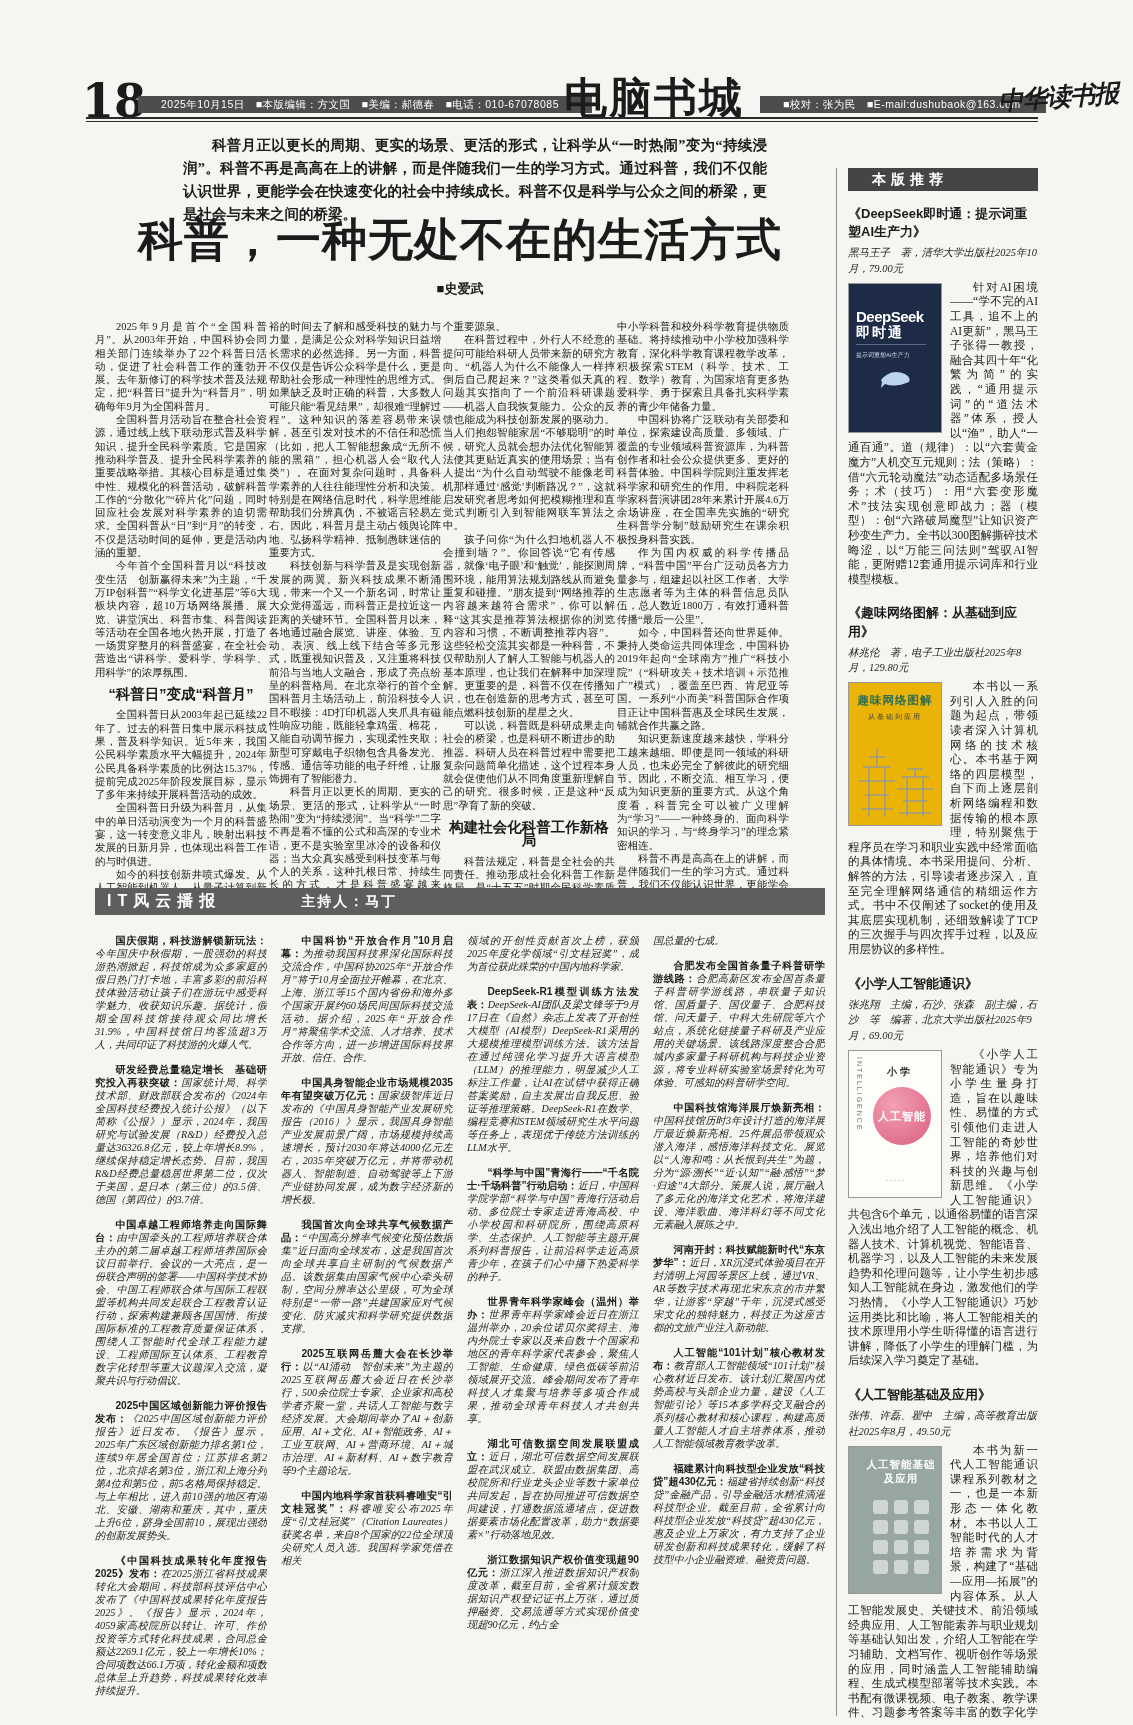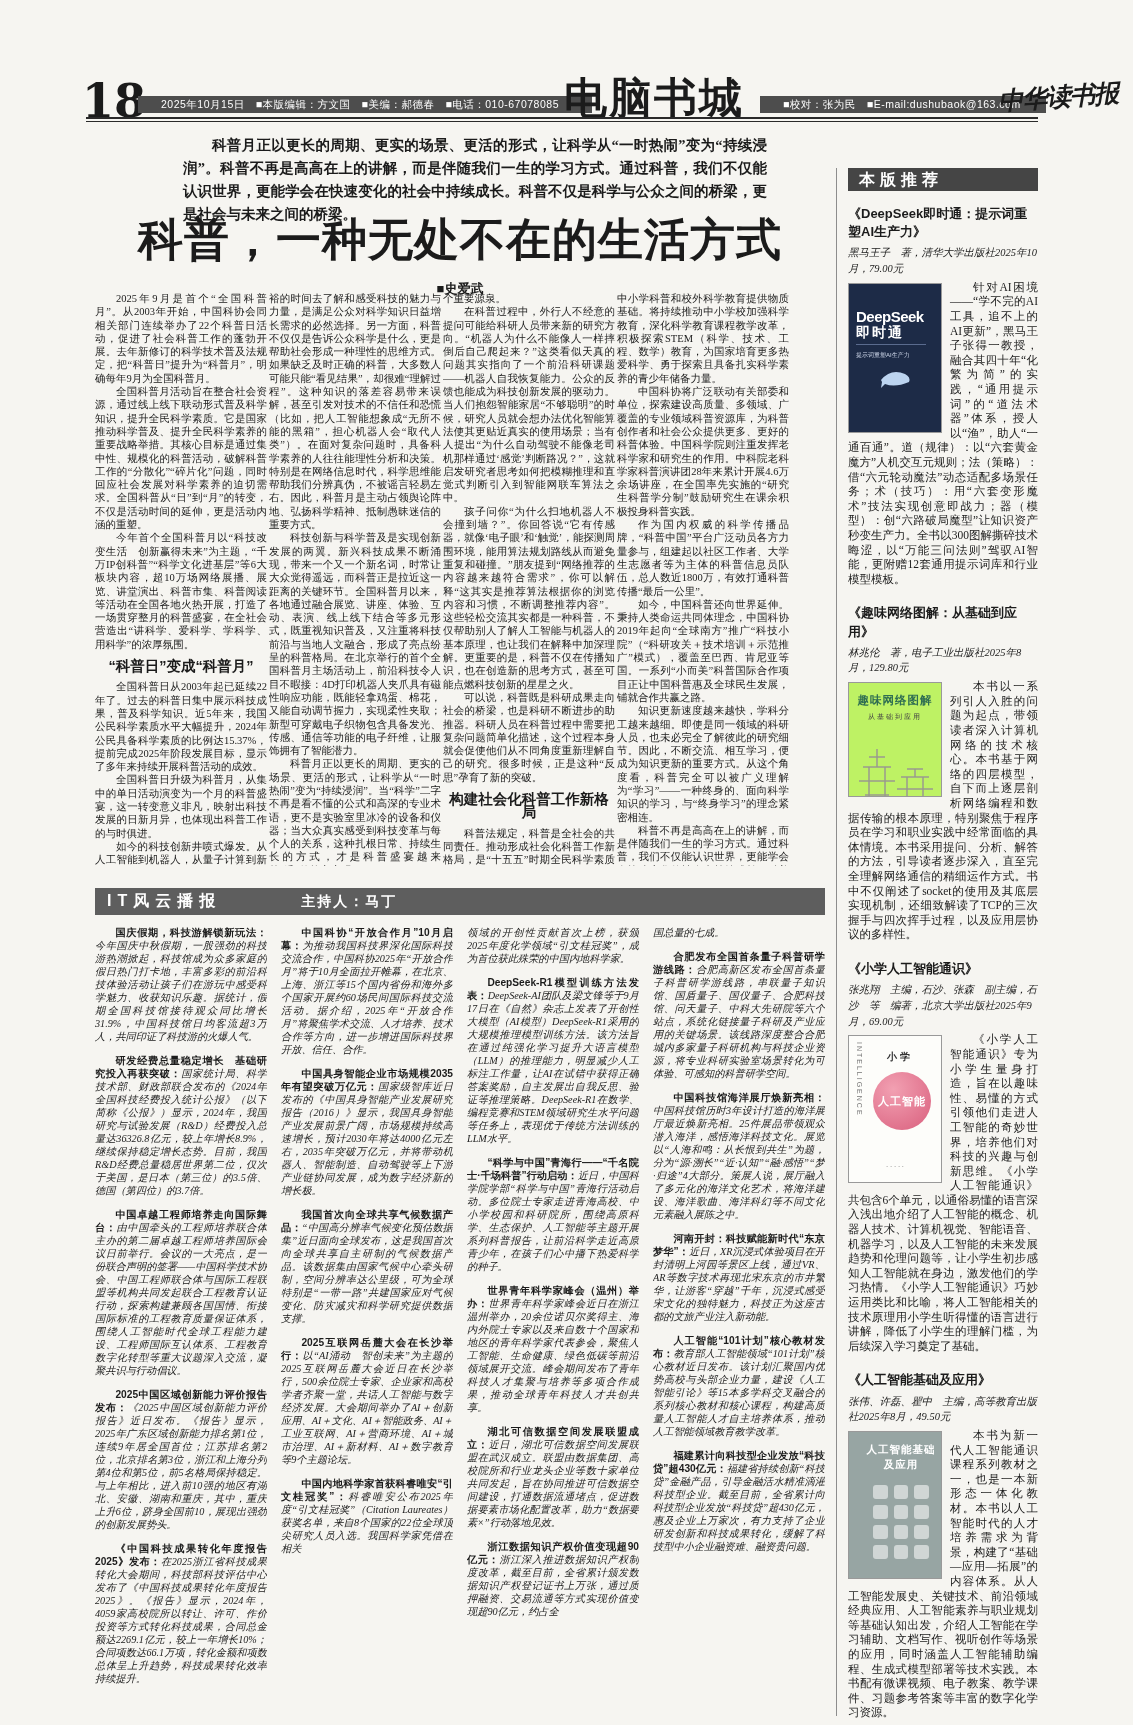--- a/index.html
+++ b/index.html
@@ -20,56 +20,56 @@
             transform:rotate(-4deg);white-space:nowrap;letter-spacing:-1px;}
   #rule1{left:86px;top:117px;width:952px;height:2px;background:#2a2a2a;}
   #rule2{left:86px;top:121px;width:952px;height:1px;background:#2a2a2a;}
   
   #lead{left:183px;top:134px;width:584px;font-size:14.5px;font-weight:bold;line-height:1.58;
         text-align:justify;text-indent:2em;}
   #headline{left:95px;top:210px;width:730px;margin:0;text-align:center;font-size:45px;font-weight:bold;
             letter-spacing:1px;white-space:nowrap;}
   #author{left:95px;top:280px;width:730px;text-align:center;font-size:13px;font-weight:bold;}
   
-  #article-cols{left:95px;top:292px;width:730px;height:574px;display:flex;gap:2px;}
+  #article-cols{left:95px;top:320px;width:730px;height:574px;display:flex;gap:2px;}
   .acol{width:172px;height:100%;overflow:hidden;font-size:10.5px;line-height:13.3px;text-align:justify;}
   .acol p{margin:0;text-indent:2em;}
   .acol p.cont{text-indent:0;}
   .subhead{margin:9px 0 7px;text-indent:0;text-align:center;font-size:14.5px;font-weight:bold;
            font-family:"Liberation Sans","DejaVu Sans",sans-serif;}
   
   #it-bar{left:95px;top:888px;width:730px;height:27px;background:#5e5e5e;color:#fff;display:flex;
           align-items:center;font-family:"Liberation Sans","DejaVu Sans",sans-serif;}
   #it-bar-title{font-size:16px;font-weight:bold;letter-spacing:6px;margin-left:12px;}
   #it-bar-host{font-size:14px;font-weight:bold;letter-spacing:2px;margin-left:80px;}
   #it-cols{left:95px;top:922px;width:730px;height:784px;display:flex;gap:14px;}
   .itcol{width:172px;height:100%;overflow:hidden;font-size:10.2px;line-height:13px;text-align:justify;font-style:italic;}
-  .itcol p{margin:4px 0 11px;text-indent:2em;}
+  .itcol p{margin:12px 0 11px;text-indent:2em;}
   .itcol p.cont{text-indent:0;}
   .it-lead{font-style:normal;font-weight:bold;font-family:"Liberation Sans","DejaVu Sans",sans-serif;}
   
   #sidebar-rule{left:836px;top:168px;width:1px;height:1548px;background:#8d8d8d;}
   #sidebar{left:848px;top:168px;width:190px;height:1550px;overflow:hidden;}
   #sidebar-header{height:23px;background:#454545;color:#fff;font-family:"Liberation Sans","DejaVu Sans",sans-serif;
-                  font-size:16px;font-weight:bold;letter-spacing:5px;line-height:23px;padding-left:11px;margin-bottom:14px;}
+                  font-size:14px;font-weight:bold;letter-spacing:5px;line-height:23px;padding-left:24px;margin-bottom:14px;}
   .book{margin-bottom:18px;}
   .book-title{margin:0 0 4px;font-size:13px;font-weight:bold;line-height:1.4;
               font-family:"Liberation Sans","DejaVu Sans",sans-serif;}
   .book-meta{font-size:10.5px;font-style:italic;line-height:1.5;margin-bottom:3px;}
   .book-body{font-size:11.5px;line-height:14.6px;text-align:justify;text-indent:2em;}
   .cover{float:left;margin:3px 8px 3px 0;width:94px;border:1px solid #999;box-sizing:border-box;
          position:relative;overflow:hidden;font-family:"Liberation Sans","DejaVu Sans",sans-serif;text-indent:0;}
   
   .cover-deepseek{height:150px;background:#1d2b47;color:#fff;}
   .dsk-brand{font-size:15px;font-weight:bold;margin:26px 0 0 7px;letter-spacing:-.5px;}
   .dsk-brand2{font-size:14px;font-weight:bold;margin:1px 0 0 7px;letter-spacing:2px;}
   .dsk-sub{font-size:6px;margin:4px 0 0 7px;color:#cfd8ea;border-top:1px solid #5a6b8e;padding-top:3px;width:70px;}
   .dsk-whale{position:absolute;left:30px;top:82px;}
   
-  .cover-network{height:115px;background:#bef264;}
+  .cover-network{height:144px;background:#eab308;}
   .net-title{font-size:11.5px;font-weight:bold;color:#2f6e52;text-align:center;margin-top:10px;letter-spacing:1px;}
   .net-sub{font-size:7px;color:#444;text-align:center;margin-top:2px;letter-spacing:2px;}
   .net-art{position:absolute;left:6px;top:44px;}
   
   .cover-primary{height:148px;background:#fdfdfa;}
   .pri-spine{position:absolute;left:2px;top:6px;writing-mode:vertical-rl;font-size:7px;letter-spacing:2px;color:#777;}
   .pri-grade{font-size:10px;font-weight:bold;color:#333;position:absolute;left:38px;top:14px;letter-spacing:3px;}
   .pri-circle{position:absolute;left:24px;top:36px;width:58px;height:58px;border-radius:50%;
               background:radial-gradient(circle at 35% 30%,#f2a0b2,#d95f7d);display:flex;align-items:center;
               justify-content:center;color:#fff;font-size:11px;font-weight:bold;letter-spacing:1px;}

